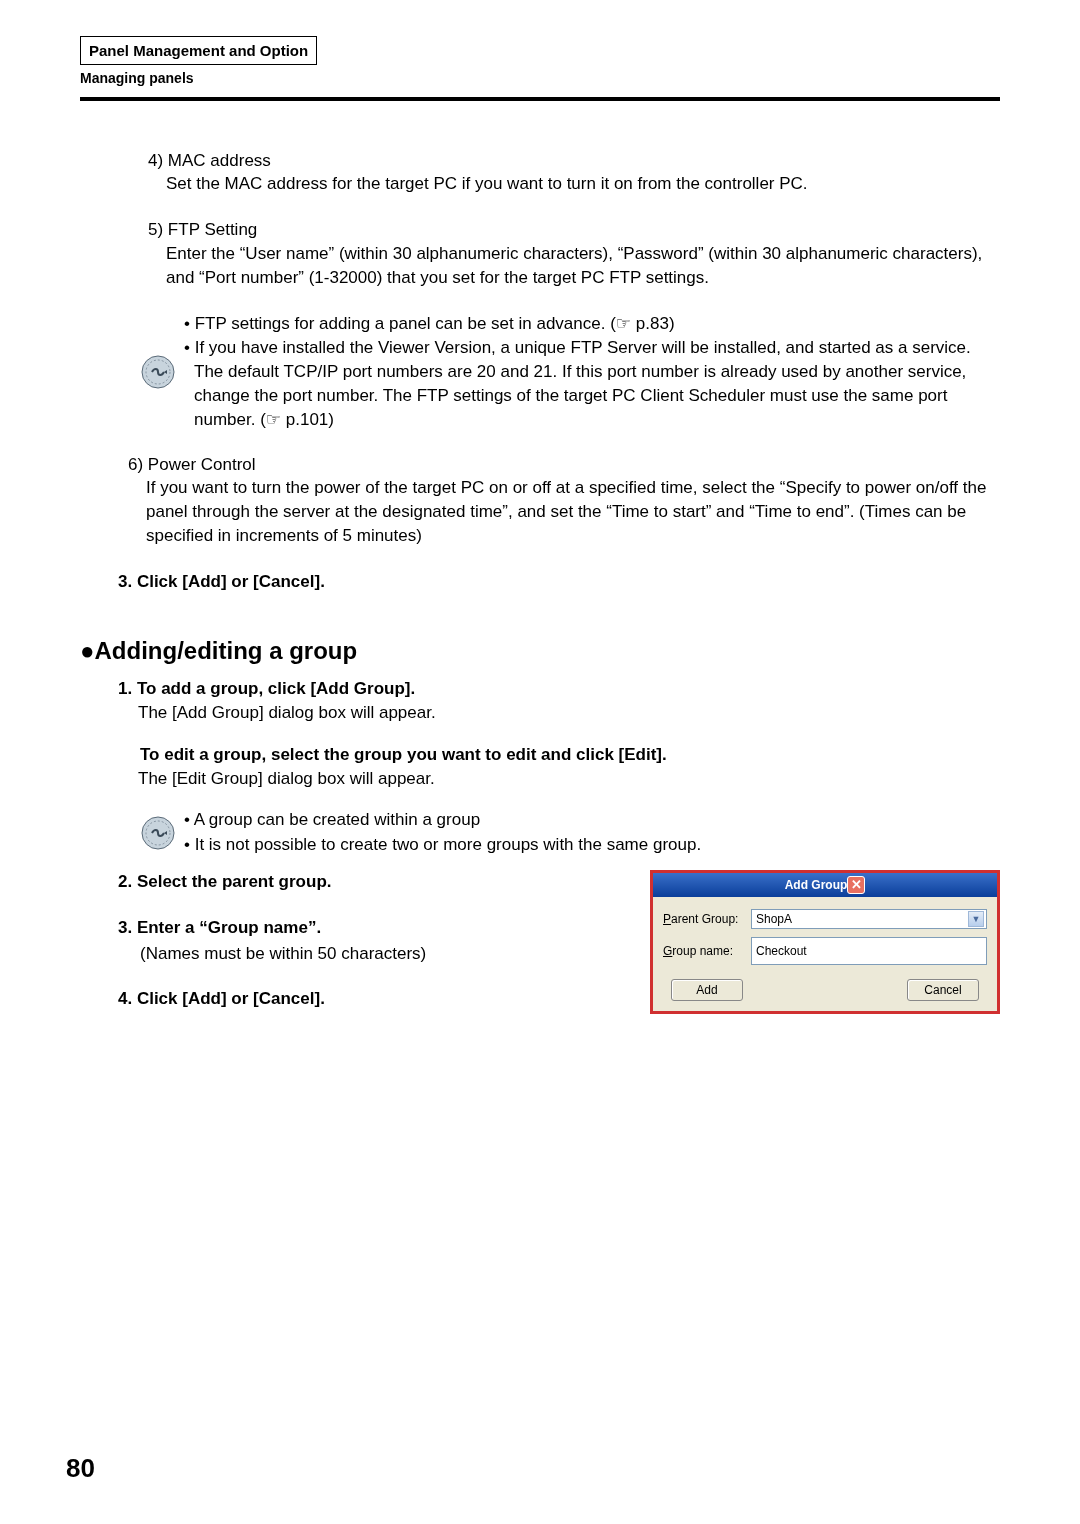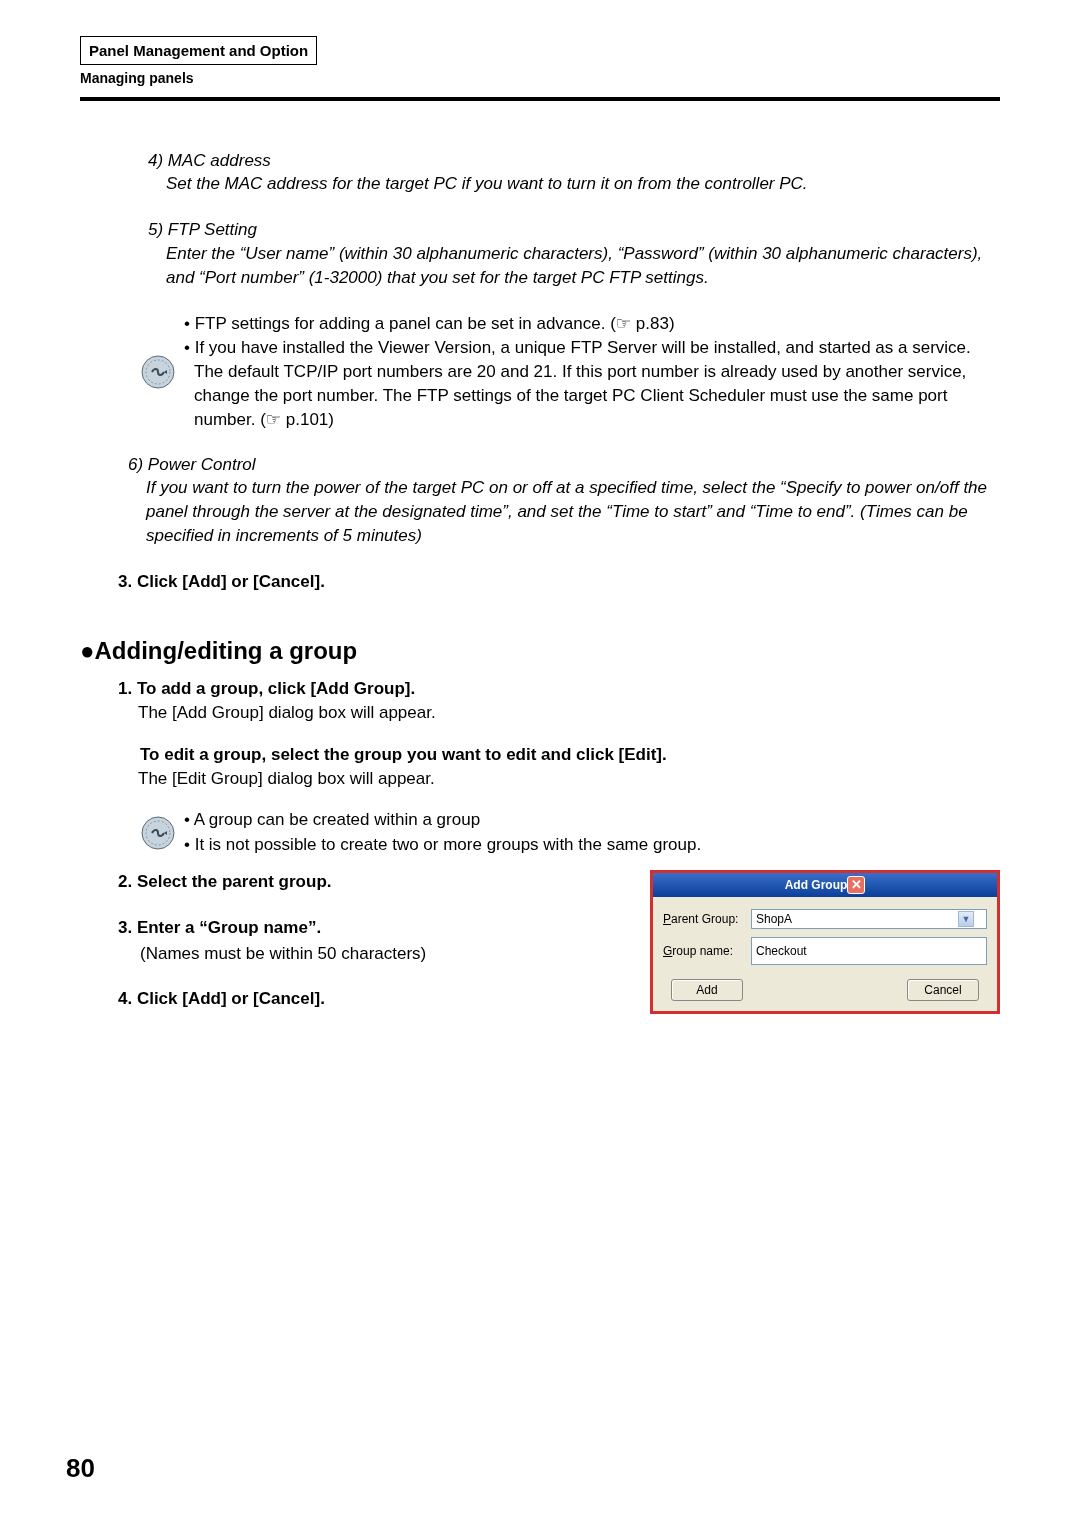--- a/index.html
+++ b/index.html
@@ -32,21 +32,20 @@
       border: none;
       border-top: 4px solid #000;
       margin-top: 8px;
       margin-bottom: 48px;
     }
     .content {
       padding-left: 68px;
     }
     .item {
       margin-bottom: 22px;
-      font-style: italic;
     }
     .item-label {
       display: inline;
     }
     .item-desc {
       margin-left: 18px;
     }
     .note-row {
       display: flex;
       align-items: center;
@@ -147,21 +146,21 @@
     }
     .dlg-label .ul { text-decoration: underline; }
     .dlg-select {
       flex: 1;
       display: flex;
       align-items: center;
       justify-content: space-between;
       border: 1px solid #7f9db9;
       background: #fff;
       height: 20px;
-      padding: 0 12px 0 4px;
+      padding: 0 2px 0 4px;
       font-size: 12px;
     }
     .dlg-select-arrow {
       width: 16px;
       height: 16px;
       background: linear-gradient(180deg, #e4ecf7, #b7ceec);
       border: 1px solid #9fb8d8;
       display: flex;
       align-items: center;
       justify-content: center;

